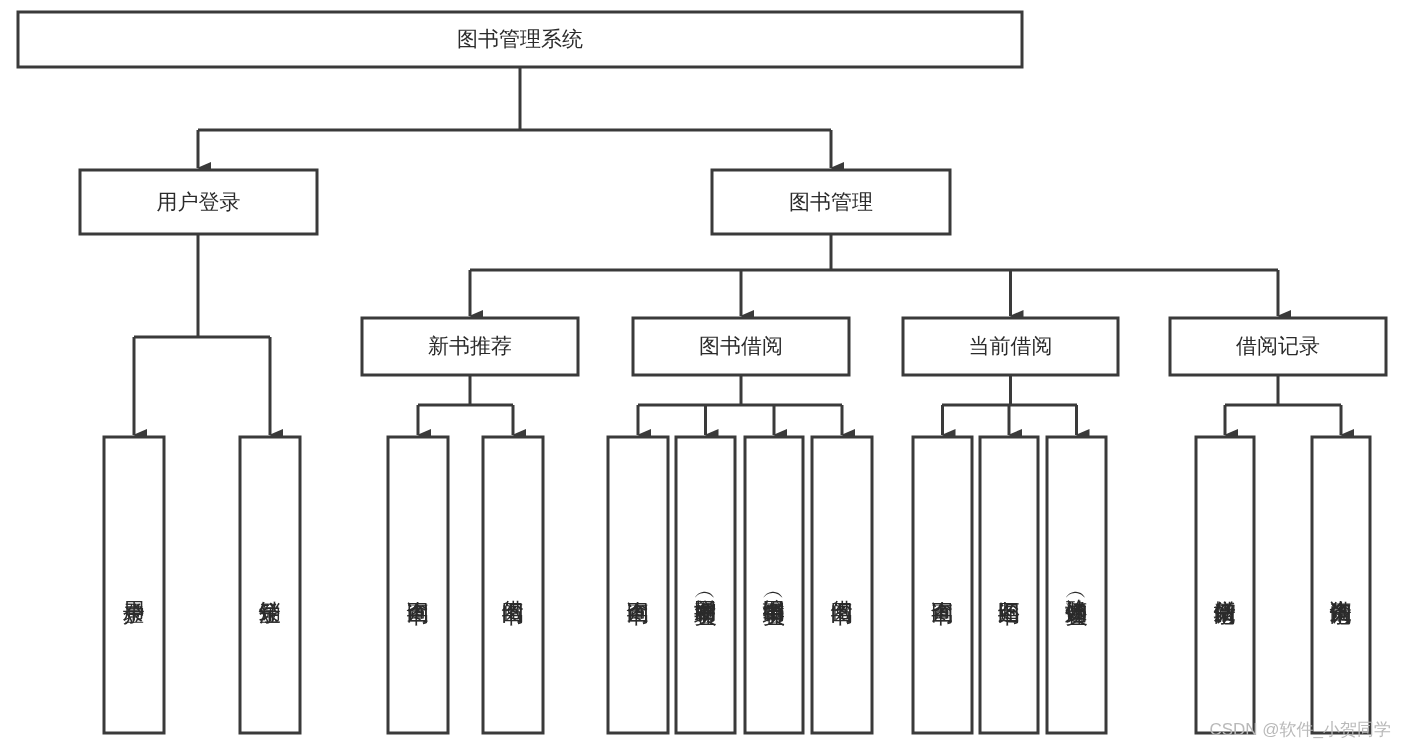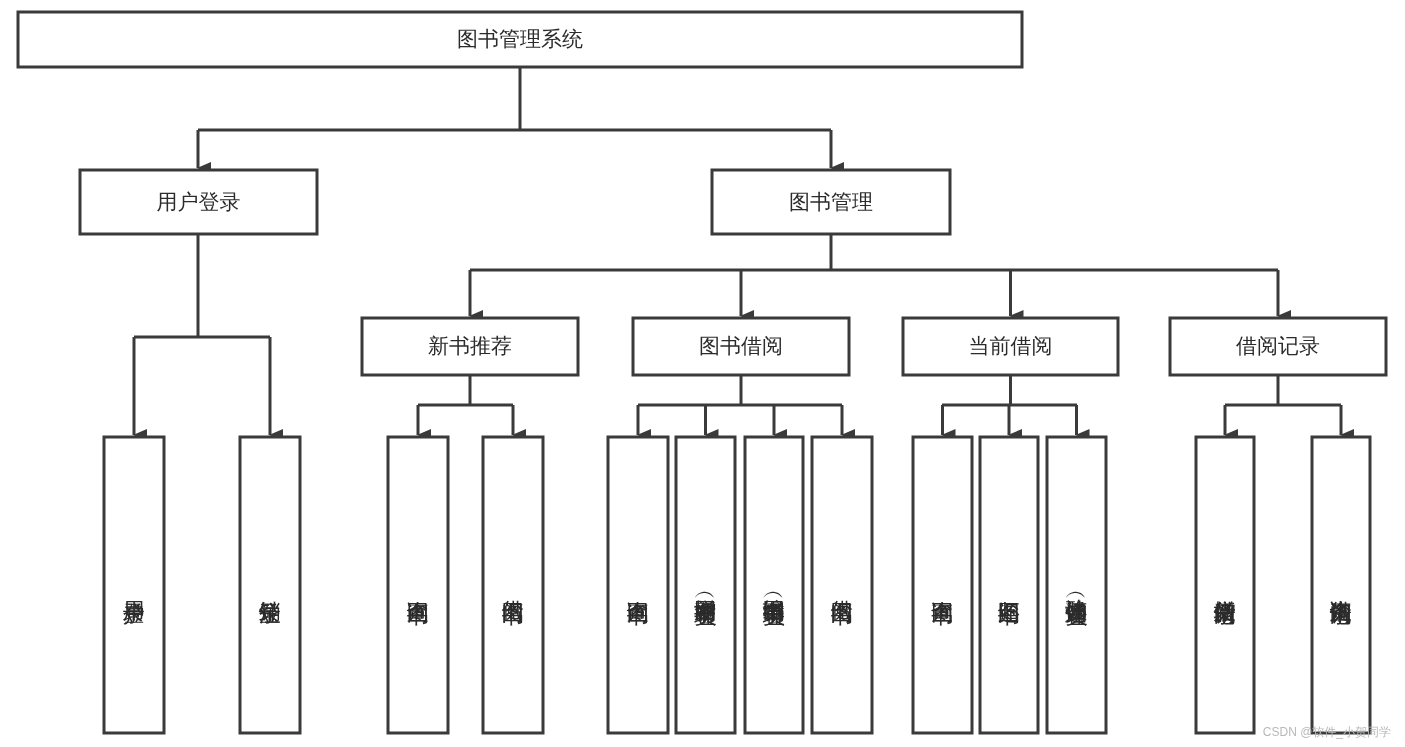--- a/index.html
+++ b/index.html
@@ -65,21 +65,21 @@
     color: #2b2b2b;
     letter-spacing: 1px;
     white-space: nowrap;
     text-align: center;
   }
   .watermark {
     position: absolute;
     right: 14px;
     bottom: 6px;
     font-family: "Liberation Sans", "DejaVu Sans", sans-serif;
-    font-size: 12px;
+    font-size: 17px;
     color: #b9b9b9;
     white-space: nowrap;
     pointer-events: none;
   }
 </style>
 </head>
 <body>
 
 <div id="diagram-root">
 

